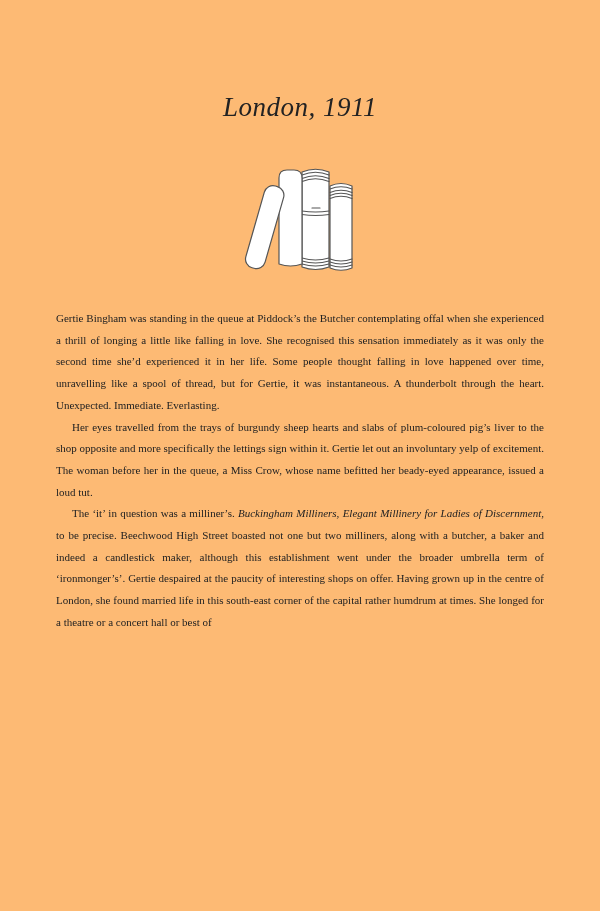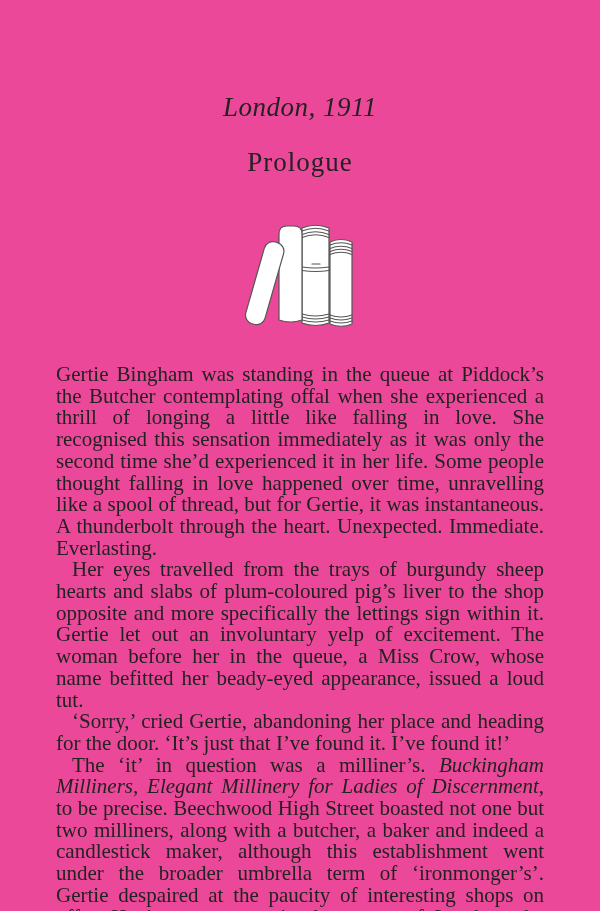--- a/index.html
+++ b/index.html
@@ -4,21 +4,21 @@
 <style>
   html, body {
     margin: 0;
     padding: 0;
     background: #ffffff;
   }
   .page {
     position: relative;
     width: 600px;
     height: 911px;
-    background: #ec4899;
+    background: #fdba74;
     font-family: "Liberation Serif", "DejaVu Serif", serif;
     color: #222222;
     box-sizing: border-box;
     padding-top: 92px;
     overflow: hidden;
   }
   .location-line {
     font-style: italic;
     font-size: 27px;
     line-height: 30px;
@@ -38,41 +38,40 @@
     margin-top: 42px;
     text-align: center;
     height: 112px;
   }
   .body-text {
     width: 488px;
     margin: 32px auto 0 auto;
   }
   .body-text p {
     margin: 0;
-    font-size: 21px;
+    font-size: 11px;
     line-height: 21.7px;
     text-align: justify;
     hyphens: none;
   }
   .body-text p.indent {
     text-indent: 16px;
     font-family: Liberation Serif, serif;
   }
   .body-text em {
     font-style: italic;
   }
 </style>
 </head>
 <body>
 
 <div class="page">
 
   <div class="location-line">London, 1911</div>
 
-  <h1 class="chapter-title">Prologue</h1>
 
   <div class="illustration-wrap">
     <svg width="116" height="112" viewBox="0 0 116 112" fill="none" xmlns="http://www.w3.org/2000/svg">
       <g stroke="#555555" stroke-width="1.2" stroke-linecap="round" stroke-linejoin="round">
 
         <path d="M88 22 Q99 17 110 22 L110 104 Q99 108.5 88 104 Z" fill="#ffffff"></path>
         <path d="M88 25 Q99 20.5 110 25" fill="none"></path>
         <path d="M88 28.5 Q99 24 110 28.5" fill="none"></path>
         <path d="M88 31.5 Q99 27 110 31.5" fill="none"></path>
         <path d="M88 34.5 Q99 30 110 34.5" fill="none"></path>
@@ -96,17 +95,16 @@
         <g transform="rotate(16 11 104)">
           <rect x="1" y="19" width="20" height="85" rx="9" fill="#ffffff"></rect>
         </g>
       </g>
     </svg>
   </div>
 
   <div class="body-text">
       <p><span>Gertie Bingham was standing in the queue at Piddock’s the Butcher contemplating offal when she experienced a thrill of longing a little like falling in love. She recognised this sensation immediately as it was only the second time she’d experienced it in her life. Some people thought falling in love happened over time, unravelling like a spool of thread, but for Gertie, it was instantaneous. A thunderbolt through the heart. Unexpected. Immediate. Everlasting.</span></p>
       <p class="indent"><span>Her eyes travelled from the trays of burgundy sheep hearts and slabs of plum-coloured pig’s liver to the shop opposite and more specifically the lettings sign within it. Gertie let out an involuntary yelp of excitement. The woman before her in the queue, a Miss Crow, whose name befitted her beady-eyed appearance, issued a loud tut.</span></p>
-      <p class="indent"><span>‘Sorry,’ cried Gertie, abandoning her place and heading for the door. ‘It’s just that I’ve found it. I’ve found it!’</span></p>
       <p class="indent"><span>The ‘it’ in question was a milliner’s. </span><em>Buckingham Milliners, Elegant Millinery for Ladies of Discernment</em><span>, to be precise. Beechwood High Street boasted not one but two milliners, along with a butcher, a baker and indeed a candlestick maker, although this establishment went under the broader umbrella term of ‘ironmonger’s’. Gertie despaired at the paucity of interesting shops on offer. Having grown up in the centre of London, she found married life in this south-east corner of the capital rather humdrum at times. She longed for a theatre or a concert hall or best of</span></p>
     </div>
 
 </div>
 
 </body></html>

